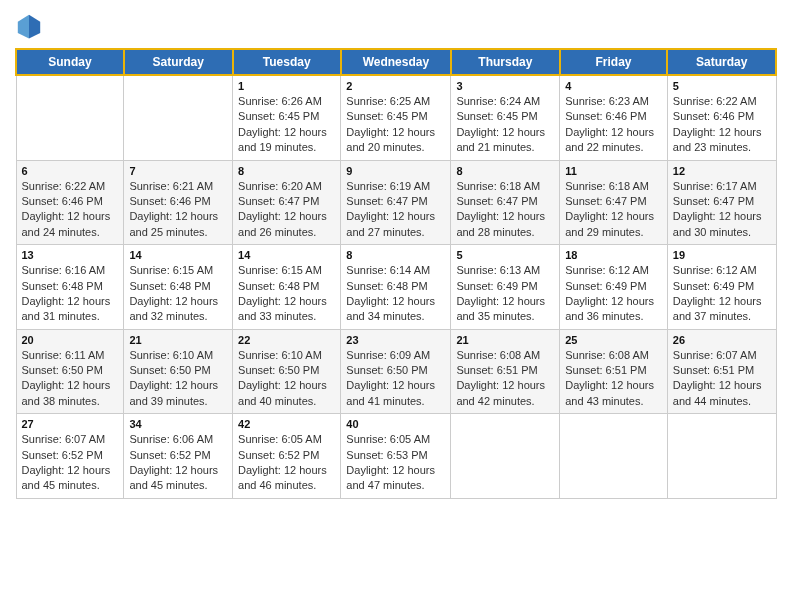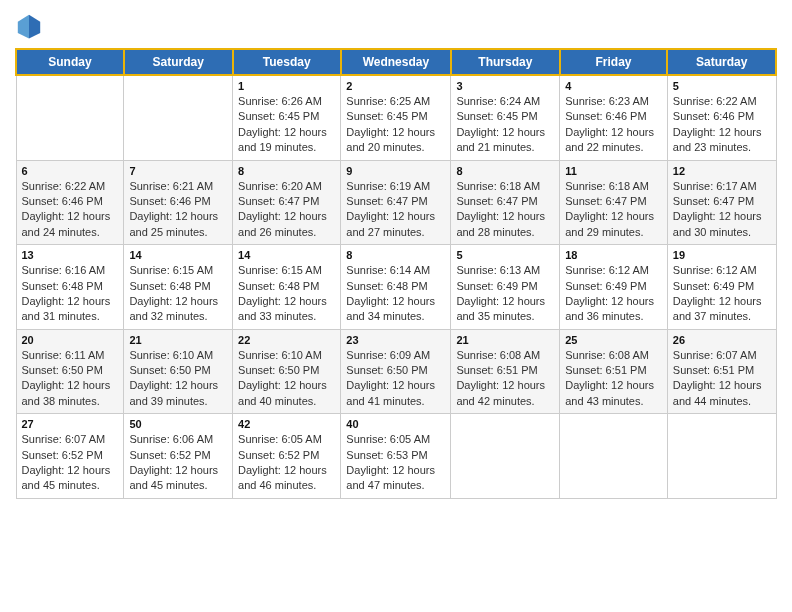--- a/index.html
+++ b/index.html
@@ -242,21 +242,21 @@
             <div class="day-number">26</div>
             <div class="day-info">Sunrise: 6:07 AM<br>Sunset: 6:51 PM<br>Daylight: 12 hours and 44 minutes.</div>
           </td>
         </tr>
         <tr>
           <td>
             <div class="day-number">27</div>
             <div class="day-info">Sunrise: 6:07 AM<br>Sunset: 6:52 PM<br>Daylight: 12 hours and 45 minutes.</div>
           </td>
           <td>
-            <div class="day-number">50</div>
+            <div class="day-number">34</div>
             <div class="day-info">Sunrise: 6:06 AM<br>Sunset: 6:52 PM<br>Daylight: 12 hours and 45 minutes.</div>
           </td>
           <td>
             <div class="day-number">42</div>
             <div class="day-info">Sunrise: 6:05 AM<br>Sunset: 6:52 PM<br>Daylight: 12 hours and 46 minutes.</div>
           </td>
           <td>
             <div class="day-number">40</div>
             <div class="day-info">Sunrise: 6:05 AM<br>Sunset: 6:53 PM<br>Daylight: 12 hours and 47 minutes.</div>
           </td>

